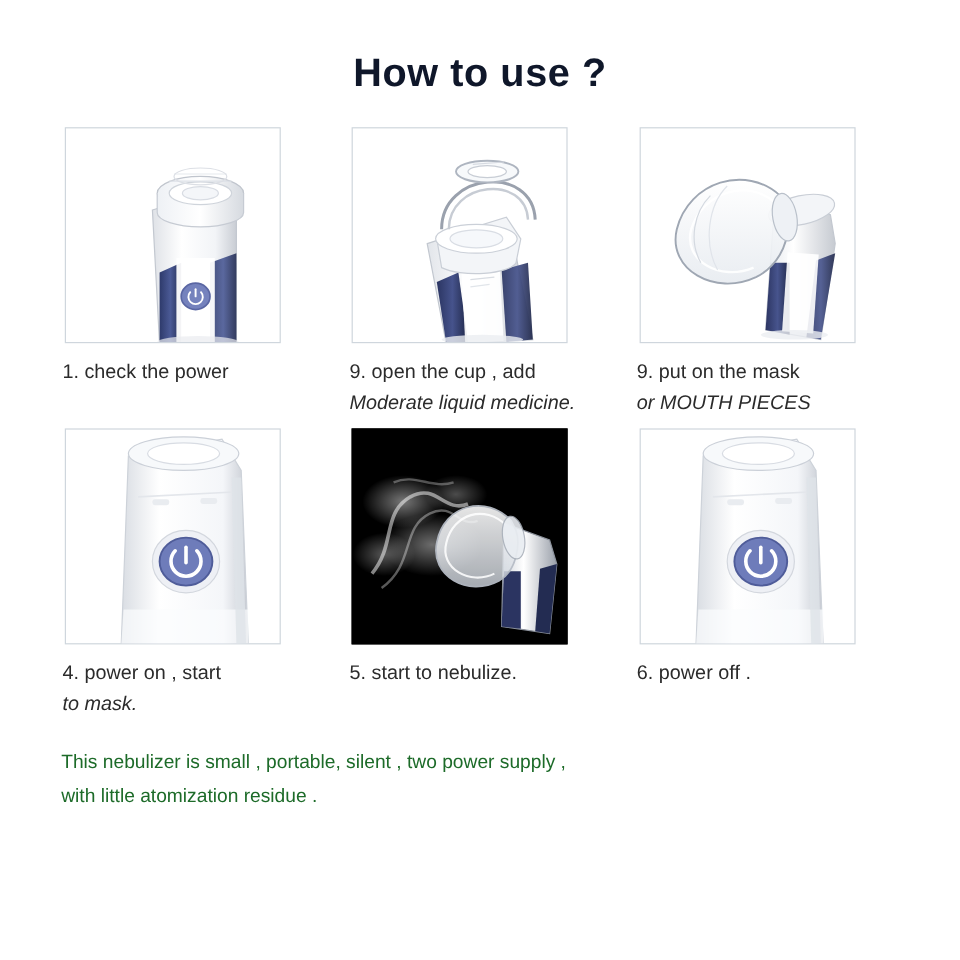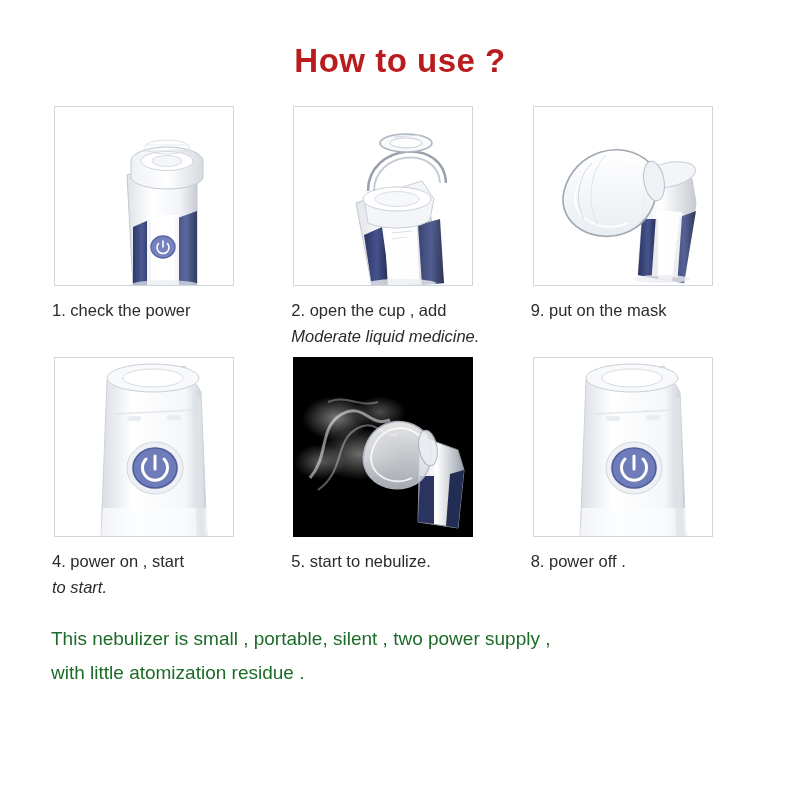--- a/index.html
+++ b/index.html
@@ -18,21 +18,21 @@
     width: 800px;
     height: 800px;
     box-sizing: border-box;
     padding: 0;
     position: relative;
   }
   .title {
     text-align: center;
     font-size: 33px;
     font-weight: bold;
-    color: #b91c1c;
+    color: #0f172a;
     letter-spacing: 0.5px;
     margin-top: 42px;
     margin-bottom: 0;
   }
   .grid {
     margin: 26px auto 12px auto;
     width: 700px;
     display: grid;
     grid-template-columns: 1fr 1fr 1fr;
     grid-template-rows: auto auto;
@@ -63,21 +63,21 @@
     font-size: 16.5px;
     color: #2b2b2b;
     line-height: 1.55;
     max-width: 215px;
     padding-left: 2px;
   }
   .caption .line2 { display: block; font-style: italic; }
   .footer {
     margin: 22px auto 0 auto;
     width: 700px;
-    font-size: 19px;
+    font-size: 16px;
     color: #1d6b29;
     line-height: 1.75;
     padding-left: 2px;
   }
   .footer .l2 { display: block; }
 
   
   .dev {
     position: absolute;
     left: 0; top: 0; right: 0; bottom: 0;
@@ -177,21 +177,21 @@
             <ellipse cx="112" cy="36" rx="16" ry="5" fill="#ffffff" stroke="#c8cdd5"></ellipse>
             <path d="M100 30 L126 28" stroke="#d6dae1"></path>
 
             <path d="M98 126 L118 124" stroke="#d8dce2"></path>
             <path d="M98 132 L114 130" stroke="#e1e5ea"></path>
             <ellipse cx="108" cy="176" rx="34" ry="4" fill="#ebedf1" opacity="0.8"></ellipse>
           </svg>
         </div>
       </div>
       <div class="caption">
-        <span>2. open the cup , add</span>
+        <span>9. open the cup , add</span>
         <span class="line2">Moderate liquid medicine.</span>
       </div>
     </div>
 
     <div class="cell">
       <div class="thumb">
         <div class="dev">
           <svg width="180" height="180" viewBox="0 0 180 180" aria-hidden="true">
             <defs>
               <linearGradient id="g3body" x1="0" y1="0" x2="1" y2="0">
@@ -221,20 +221,21 @@
             <path d="M112 62 C 90 42, 52 52, 42 84 C 35 110, 66 128, 94 116" fill="none" stroke="#ffffff" stroke-width="2" opacity="0.9"></path>
             <path d="M58 56 C 44 70, 40 94, 50 112" fill="none" stroke="#d4d9e0"></path>
             <path d="M72 48 C 56 64, 52 96, 64 118" fill="none" stroke="#e0e4ea"></path>
             <ellipse cx="120" cy="74" rx="10" ry="20" fill="#eef1f5" stroke="#b9c0ca" transform="rotate(-10 120 74)"></ellipse>
             <ellipse cx="128" cy="172" rx="28" ry="4" fill="#ebedf1" opacity="0.8"></ellipse>
           </svg>
         </div>
       </div>
       <div class="caption">
         <span>9.  put on the mask</span>
+        <span class="line2">or  MOUTH PIECES</span>
       </div>
     </div>
 
     <div class="cell">
       <div class="thumb">
         <div class="dev">
           <svg width="180" height="180" viewBox="0 0 180 180" aria-hidden="true">
             <defs>
               <linearGradient id="g4body" x1="0" y1="0" x2="1" y2="0">
                 <stop offset="0" stop-color="#d9dde3"></stop>
@@ -258,21 +259,21 @@
             <path d="M100 98 L100 111" stroke="#ffffff" stroke-width="3" stroke-linecap="round"></path>
             <path d="M91 101 a12.5 12.5 0 1 0 18 0" stroke="#ffffff" stroke-width="3" fill="none" stroke-linecap="round"></path>
 
             <path d="M46 180 L48 150 L152 150 L152 180 Z" fill="#fbfcfd" opacity="0.7"></path>
             <path d="M138 40 L146 40 L150 178 L142 178 Z" fill="#dfe3e9" opacity="0.8"></path>
           </svg>
         </div>
       </div>
       <div class="caption">
         <span>4. power on , start</span>
-        <span class="line2">to start.</span>
+        <span class="line2">to mask.</span>
       </div>
     </div>
 
     <div class="cell">
       <div class="thumb dark">
         <div class="dev">
           <svg width="180" height="180" viewBox="0 0 180 180" aria-hidden="true">
             <defs>
               <linearGradient id="g5body" x1="0" y1="0" x2="1" y2="0">
                 <stop offset="0" stop-color="#cfd3da"></stop>
@@ -335,21 +336,21 @@
             <ellipse cx="100" cy="110" rx="28" ry="26" fill="#eef0f5" stroke="#d3d7de"></ellipse>
             <ellipse cx="100" cy="110" rx="22" ry="20" fill="#6e7cba" stroke="#4f5c99" stroke-width="1.6"></ellipse>
             <path d="M100 98 L100 111" stroke="#ffffff" stroke-width="3" stroke-linecap="round"></path>
             <path d="M91 101 a12.5 12.5 0 1 0 18 0" stroke="#ffffff" stroke-width="3" fill="none" stroke-linecap="round"></path>
             <path d="M46 180 L48 150 L152 150 L152 180 Z" fill="#fbfcfd" opacity="0.7"></path>
             <path d="M138 40 L146 40 L150 178 L142 178 Z" fill="#dfe3e9" opacity="0.8"></path>
           </svg>
         </div>
       </div>
       <div class="caption">
-        <span>8. power off .</span>
+        <span>6. power off .</span>
       </div>
     </div>
 
   </div>
 
   <div class="footer">
     <span>This nebulizer is small , portable, silent ,  two power supply ,</span>
     <span class="l2">with little atomization residue .</span>
   </div>
 

